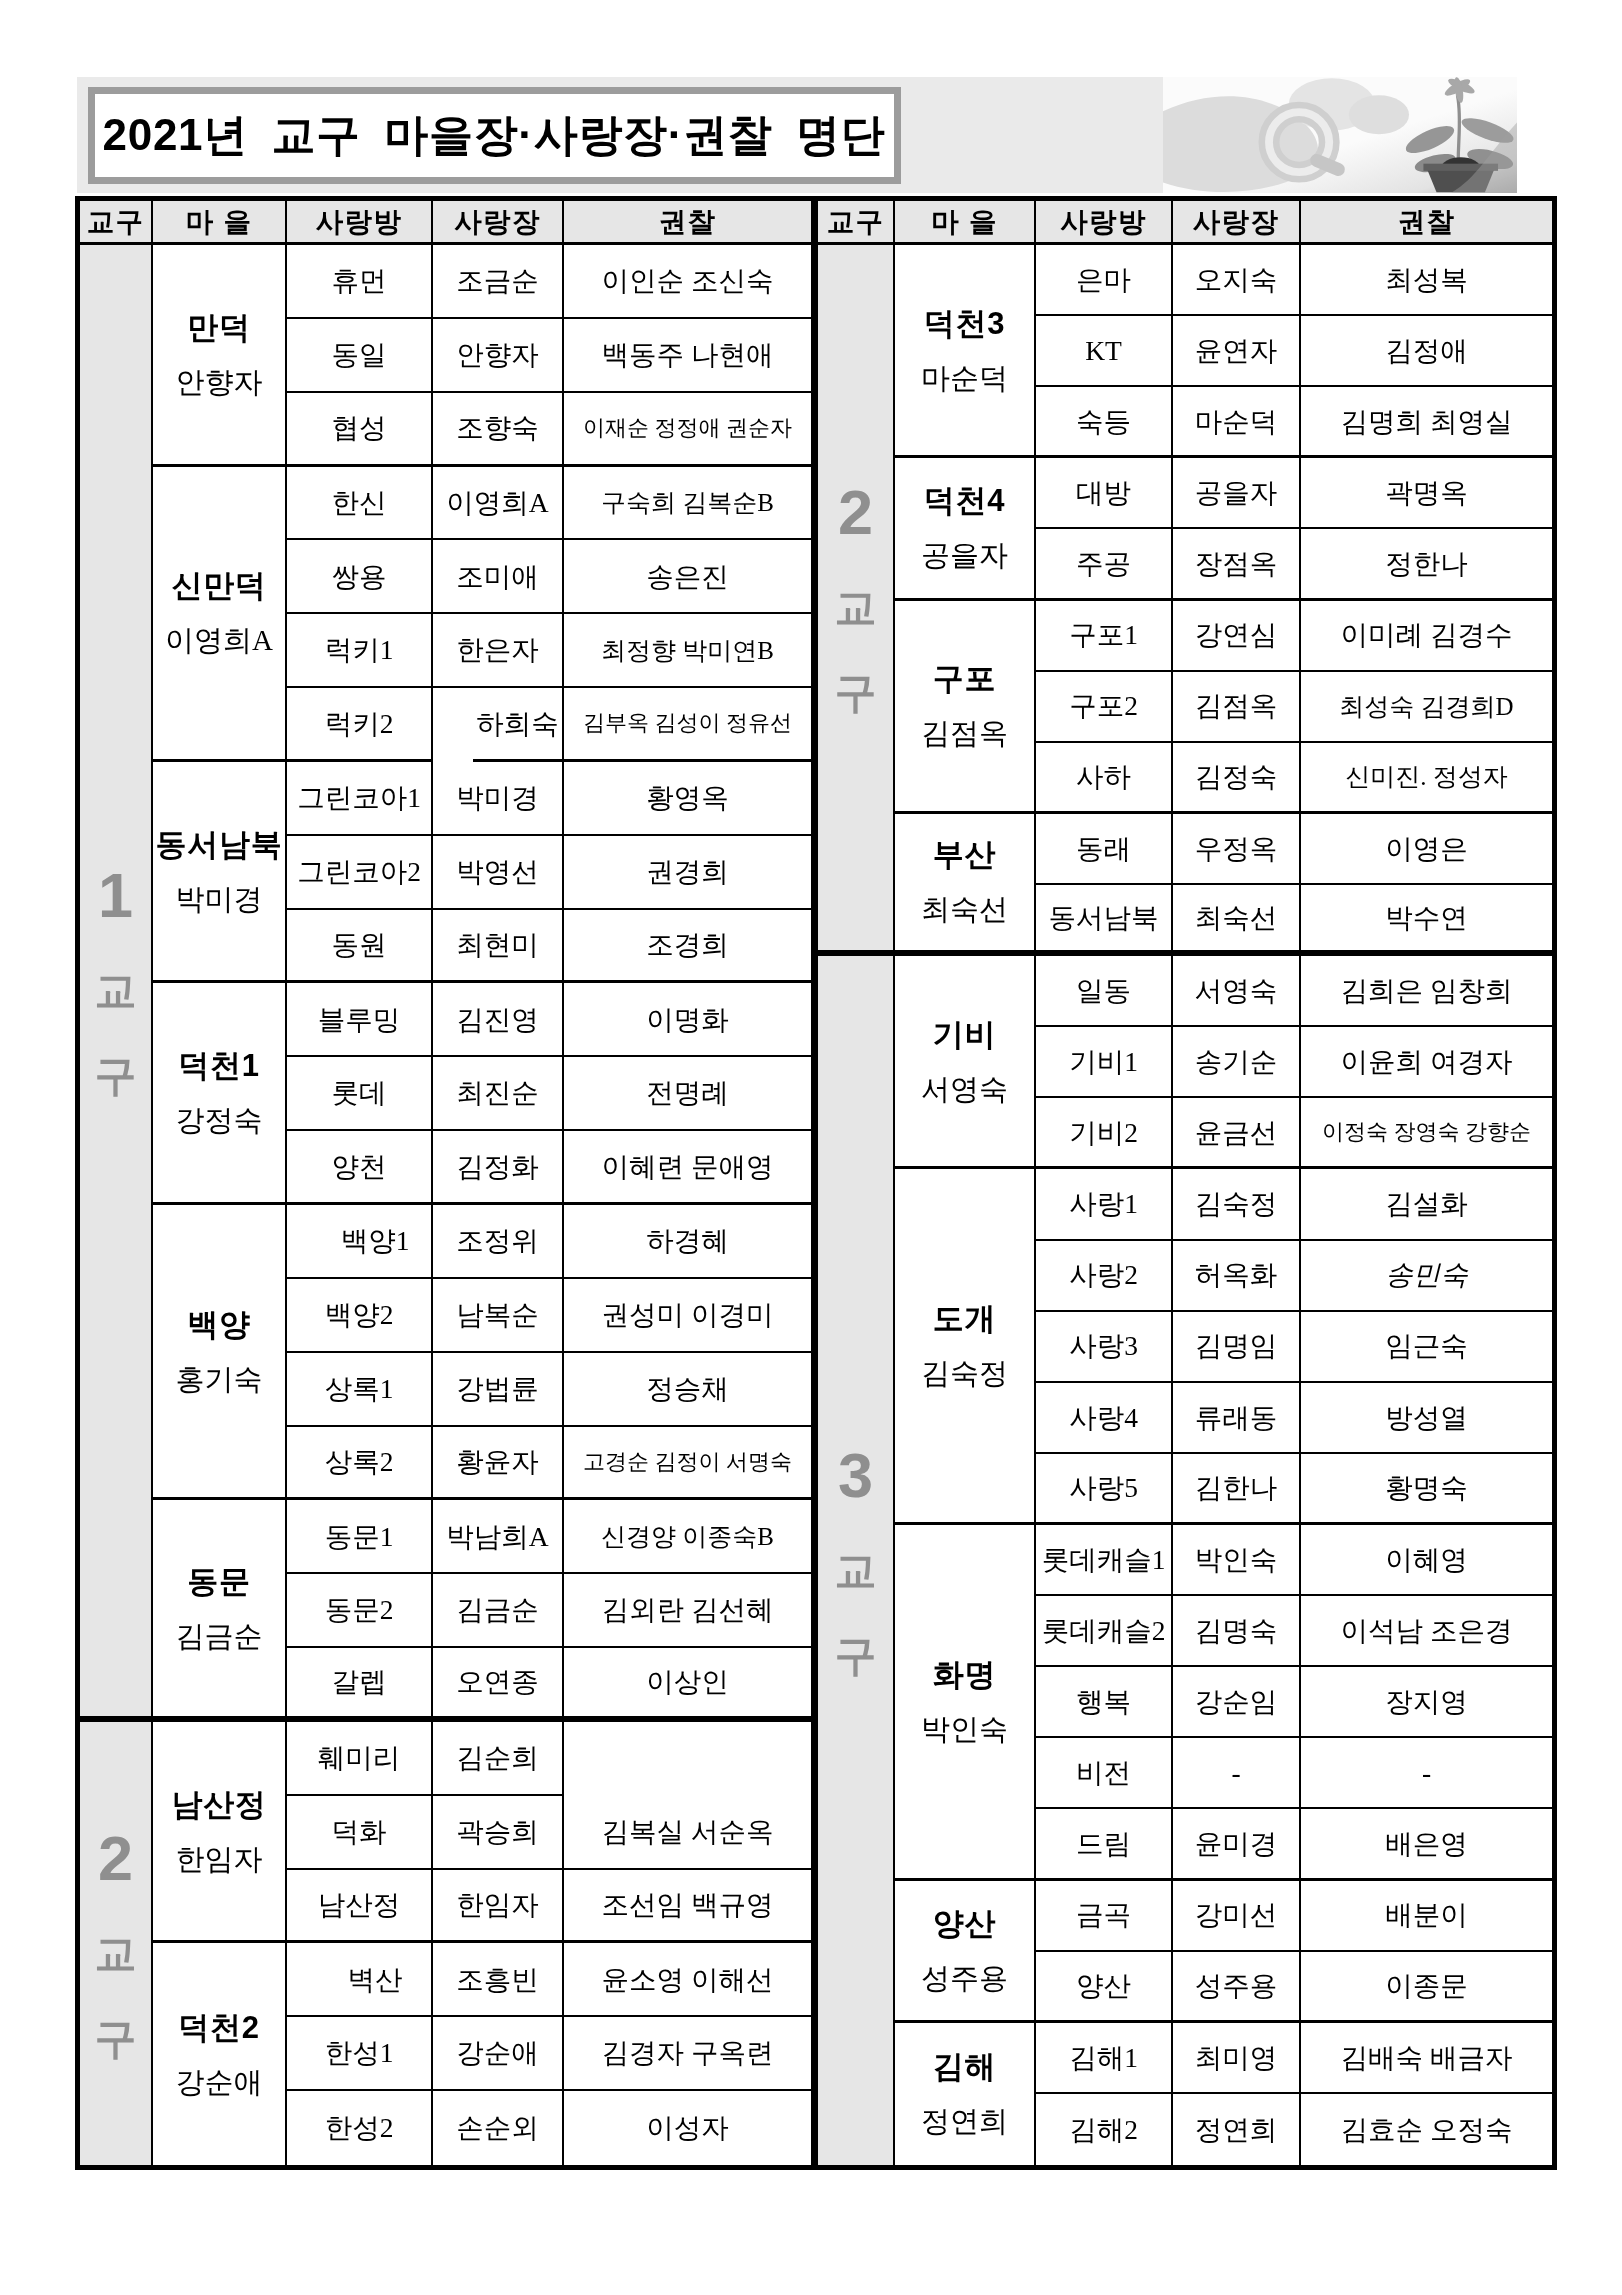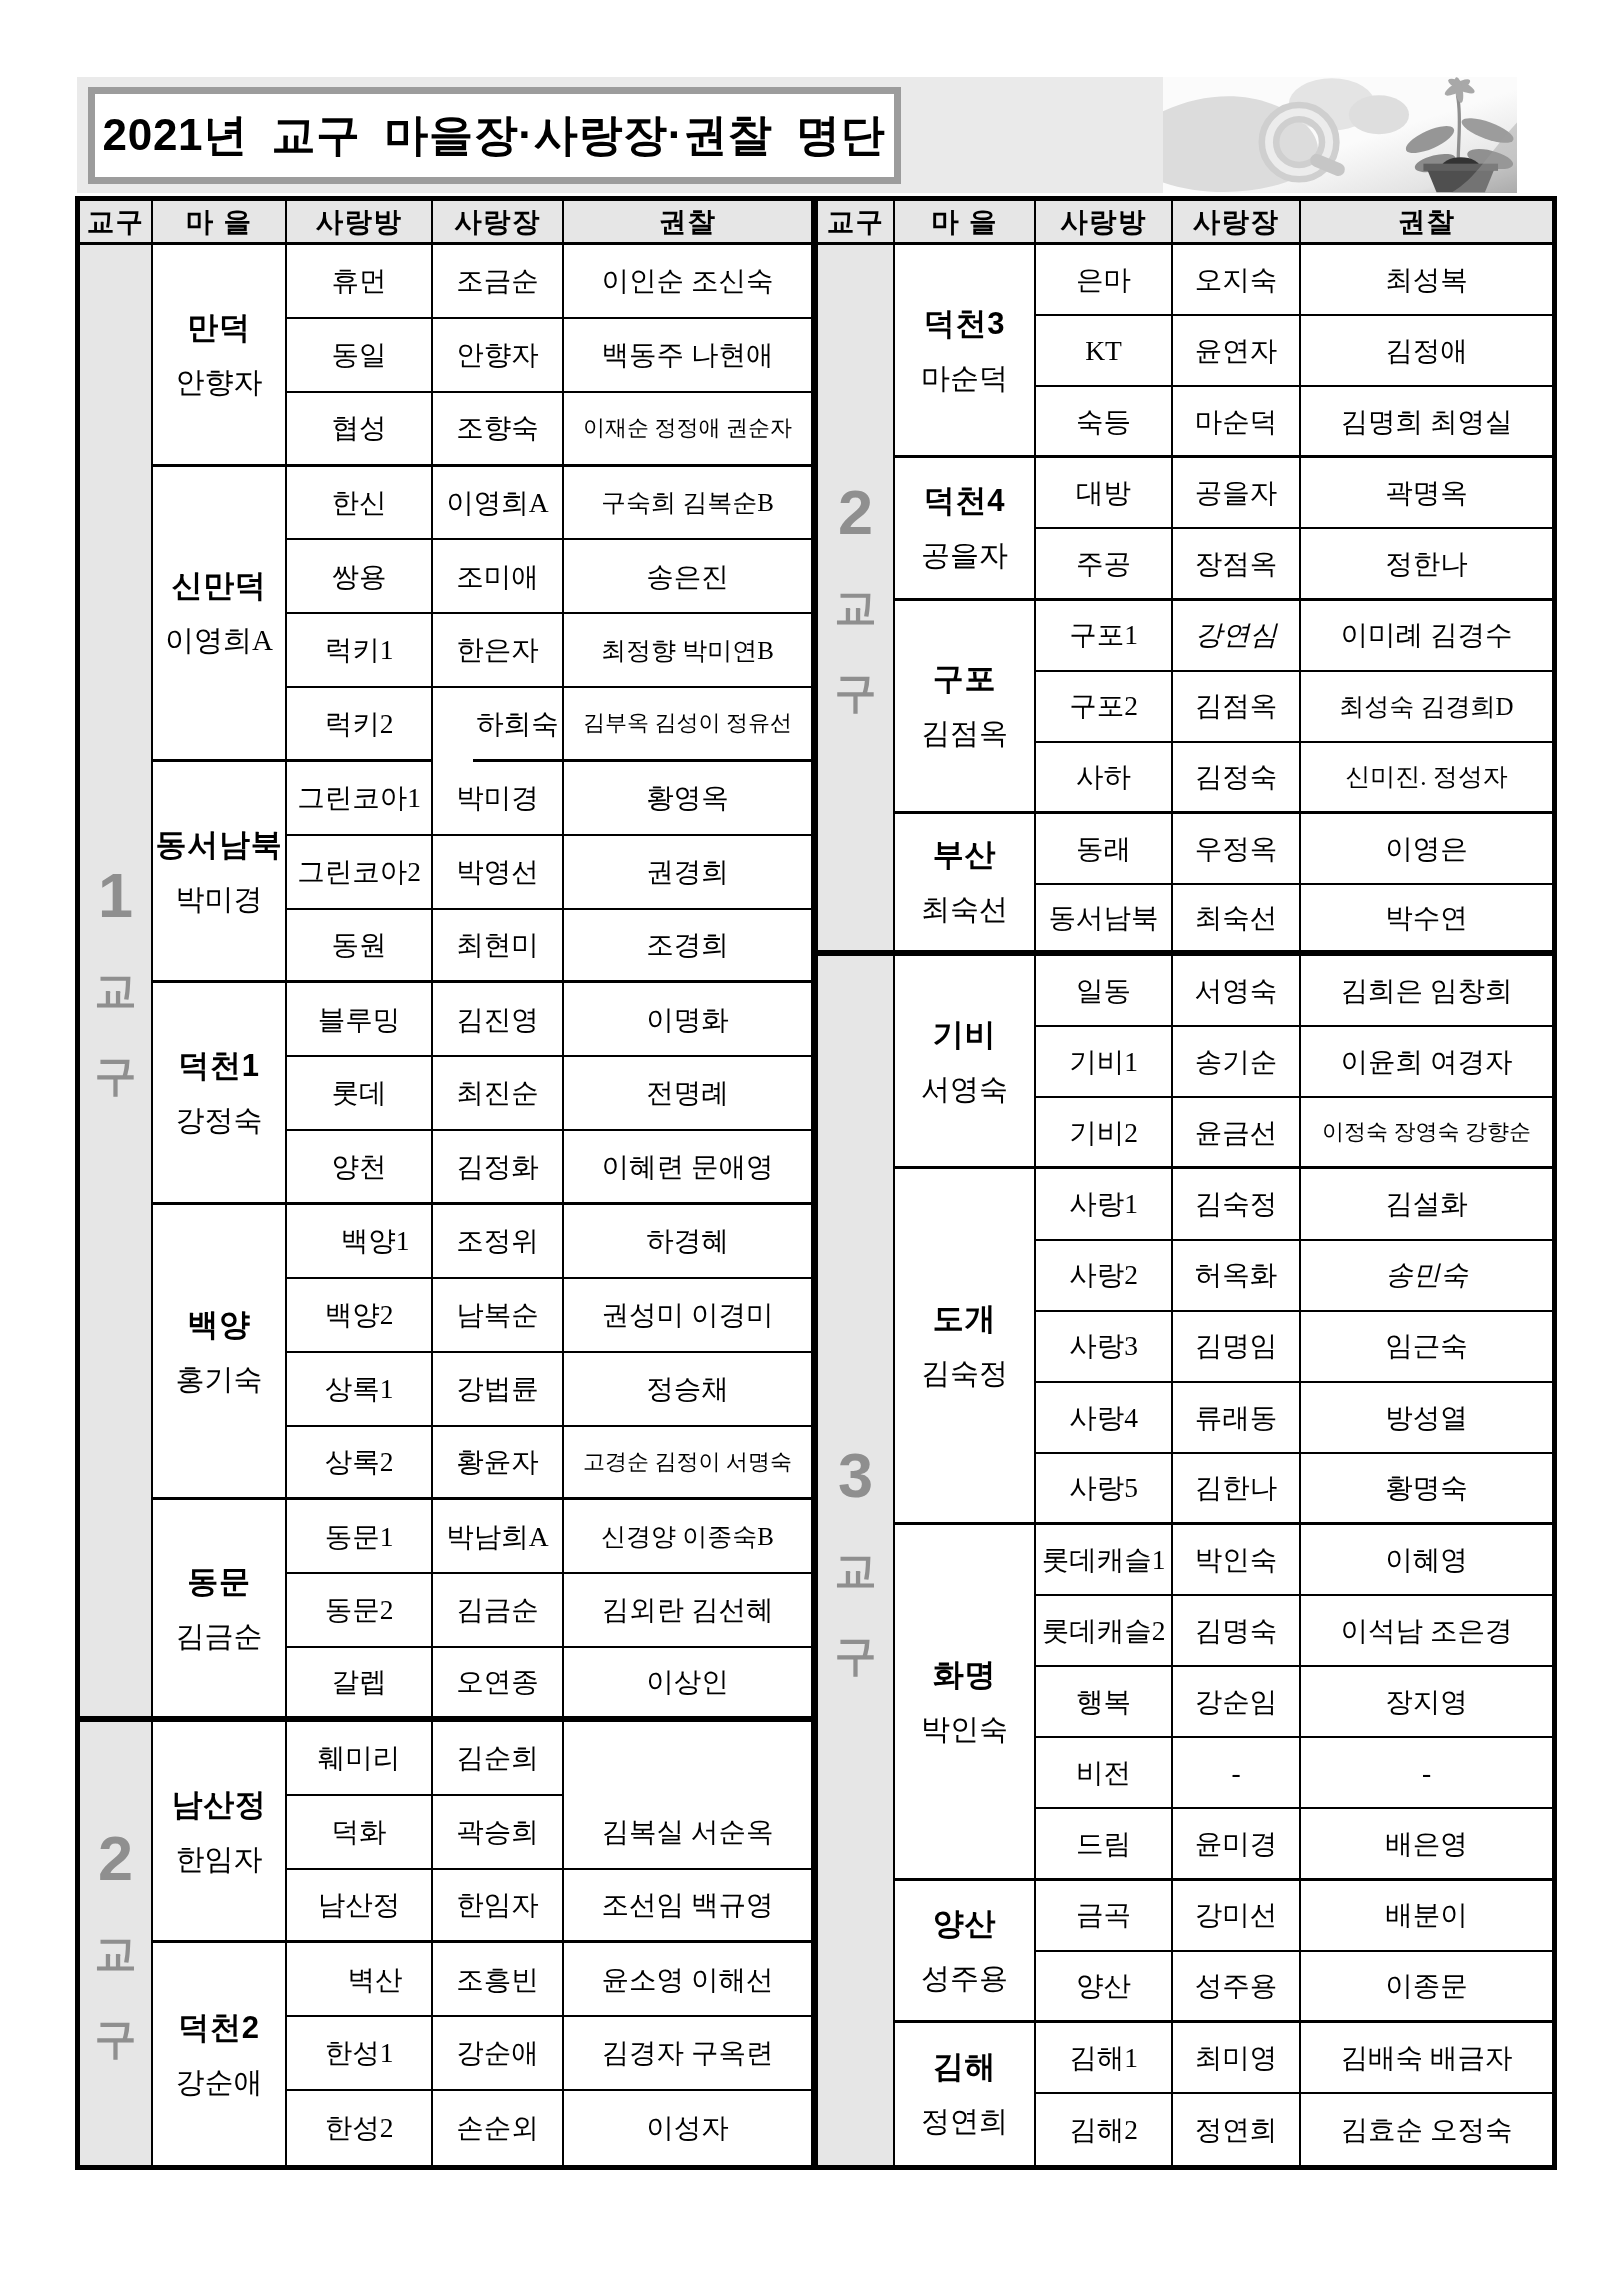--- a/index.html
+++ b/index.html
@@ -261,21 +261,21 @@
     <div class="cell val " style="grid-area: 5 / 4; font-size: 27.5px;">공을자</div>
     <div class="cell val  lastcol" style="grid-area: 5 / 5; font-size: 27.5px;">곽명옥</div>
     <div class="cell val vsep" style="grid-area: 6 / 3; font-size: 27.5px;">주공</div>
     <div class="cell val vsep" style="grid-area: 6 / 4; font-size: 27.5px;">장점옥</div>
     <div class="cell val vsep lastcol" style="grid-area: 6 / 5; font-size: 27.5px;">정한나</div>
     <div class="cell village vsep" style="grid-area: 7 / 2 / span 3;">
       <span class="vname">구포</span>
       <span class="vleader">김점옥</span>
     </div>
     <div class="cell val " style="grid-area: 7 / 3; font-size: 27.5px;">구포1</div>
-    <div class="cell val " style="grid-area: 7 / 4; font-size: 27.5px; font-style: italic;">강연심</div>
+    <div class="cell val " style="grid-area: 7 / 4; font-size: 27.5px;">강연심</div>
     <div class="cell val  lastcol" style="grid-area: 7 / 5; font-size: 27.5px;">이미례 김경수</div>
     <div class="cell val " style="grid-area: 8 / 3; font-size: 27.5px;">구포2</div>
     <div class="cell val " style="grid-area: 8 / 4; font-size: 27.5px;">김점옥</div>
     <div class="cell val  lastcol" style="grid-area: 8 / 5; font-size: 25px;">최성숙 김경희D</div>
     <div class="cell val vsep" style="grid-area: 9 / 3; font-size: 27.5px;">사하</div>
     <div class="cell val vsep" style="grid-area: 9 / 4; font-size: 27.5px;">김정숙</div>
     <div class="cell val vsep lastcol" style="grid-area: 9 / 5; font-size: 25px;">신미진. 정성자</div>
     <div class="cell village ssep" style="grid-area: 10 / 2 / span 2;">
       <span class="vname">부산</span>
       <span class="vleader">최숙선</span>

